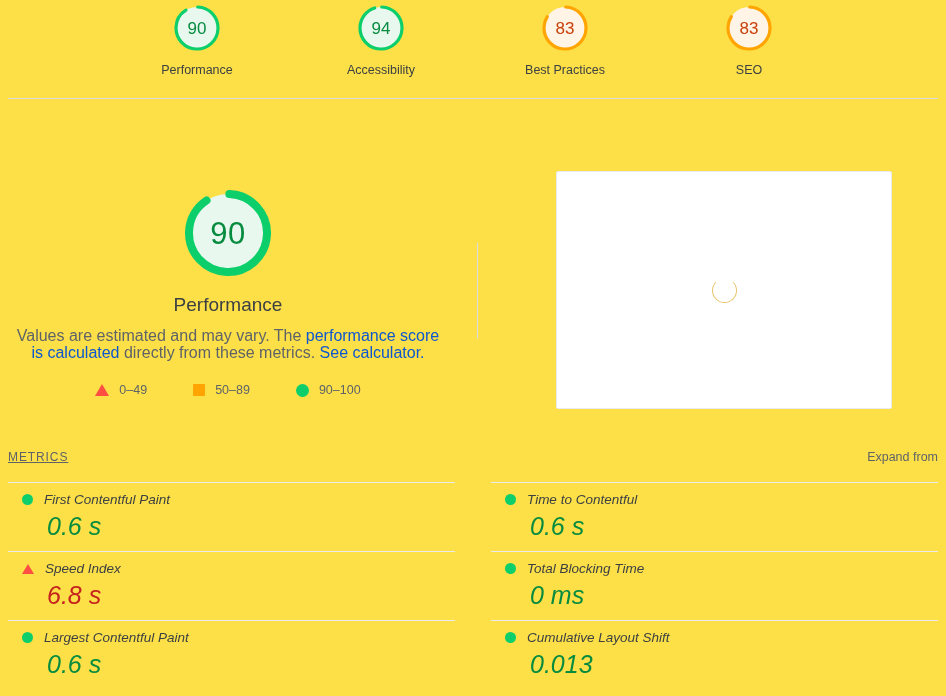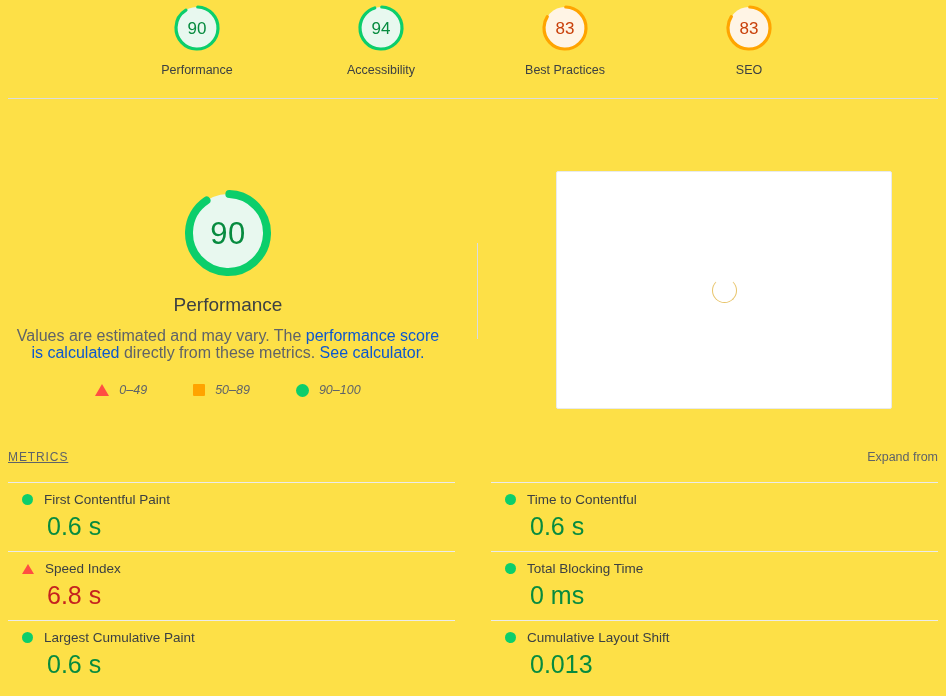--- a/index.html
+++ b/index.html
@@ -134,21 +134,20 @@
 
   .legend {
     position: absolute;
     left: 0;
     top: 284px;
     width: 456px;
     display: flex;
     justify-content: center;
     gap: 46px;
     align-items: flex-end;
-    font-style: italic;
   }
   .legend-item {
     display: flex;
     align-items: center;
     gap: 10px;
     font-size: 12.5px;
     color: #5f6368;
   }
   .sw-tri {
     width: 0; height: 0;
@@ -238,20 +237,21 @@
   }
   .metrics-col {
     flex: 1 1 0;
     min-width: 0;
   }
 
   .metric-row {
     border-top: 1px solid #ebebeb;
     padding: 9px 0 10px 0;
     cursor: pointer;
+    font-style: italic;
   }
   .metric-head {
     display: flex;
     align-items: center;
     gap: 11px;
     padding-left: 14px;
   }
   .m-cir {
     width: 11px; height: 11px;
     border-radius: 50%;
@@ -380,21 +380,21 @@
         <div class="metric-row">
           <div class="metric-head">
             <span class="m-tri"></span>
             <span class="metric-label">Speed Index</span>
           </div>
           <div class="metric-value" style="color:#c5221f">6.8 s</div>
         </div>
         <div class="metric-row">
           <div class="metric-head">
             <span class="m-cir"></span>
-            <span class="metric-label">Largest Cumulative Paint</span>
+            <span class="metric-label">Largest Contentful Paint</span>
           </div>
           <div class="metric-value" style="color:#078b3f">0.6 s</div>
         </div>
       </div>
     <div class="metrics-col" id="col-right">
         <div class="metric-row">
           <div class="metric-head">
             <span class="m-cir"></span>
             <span class="metric-label">Time to Contentful</span>
           </div>

